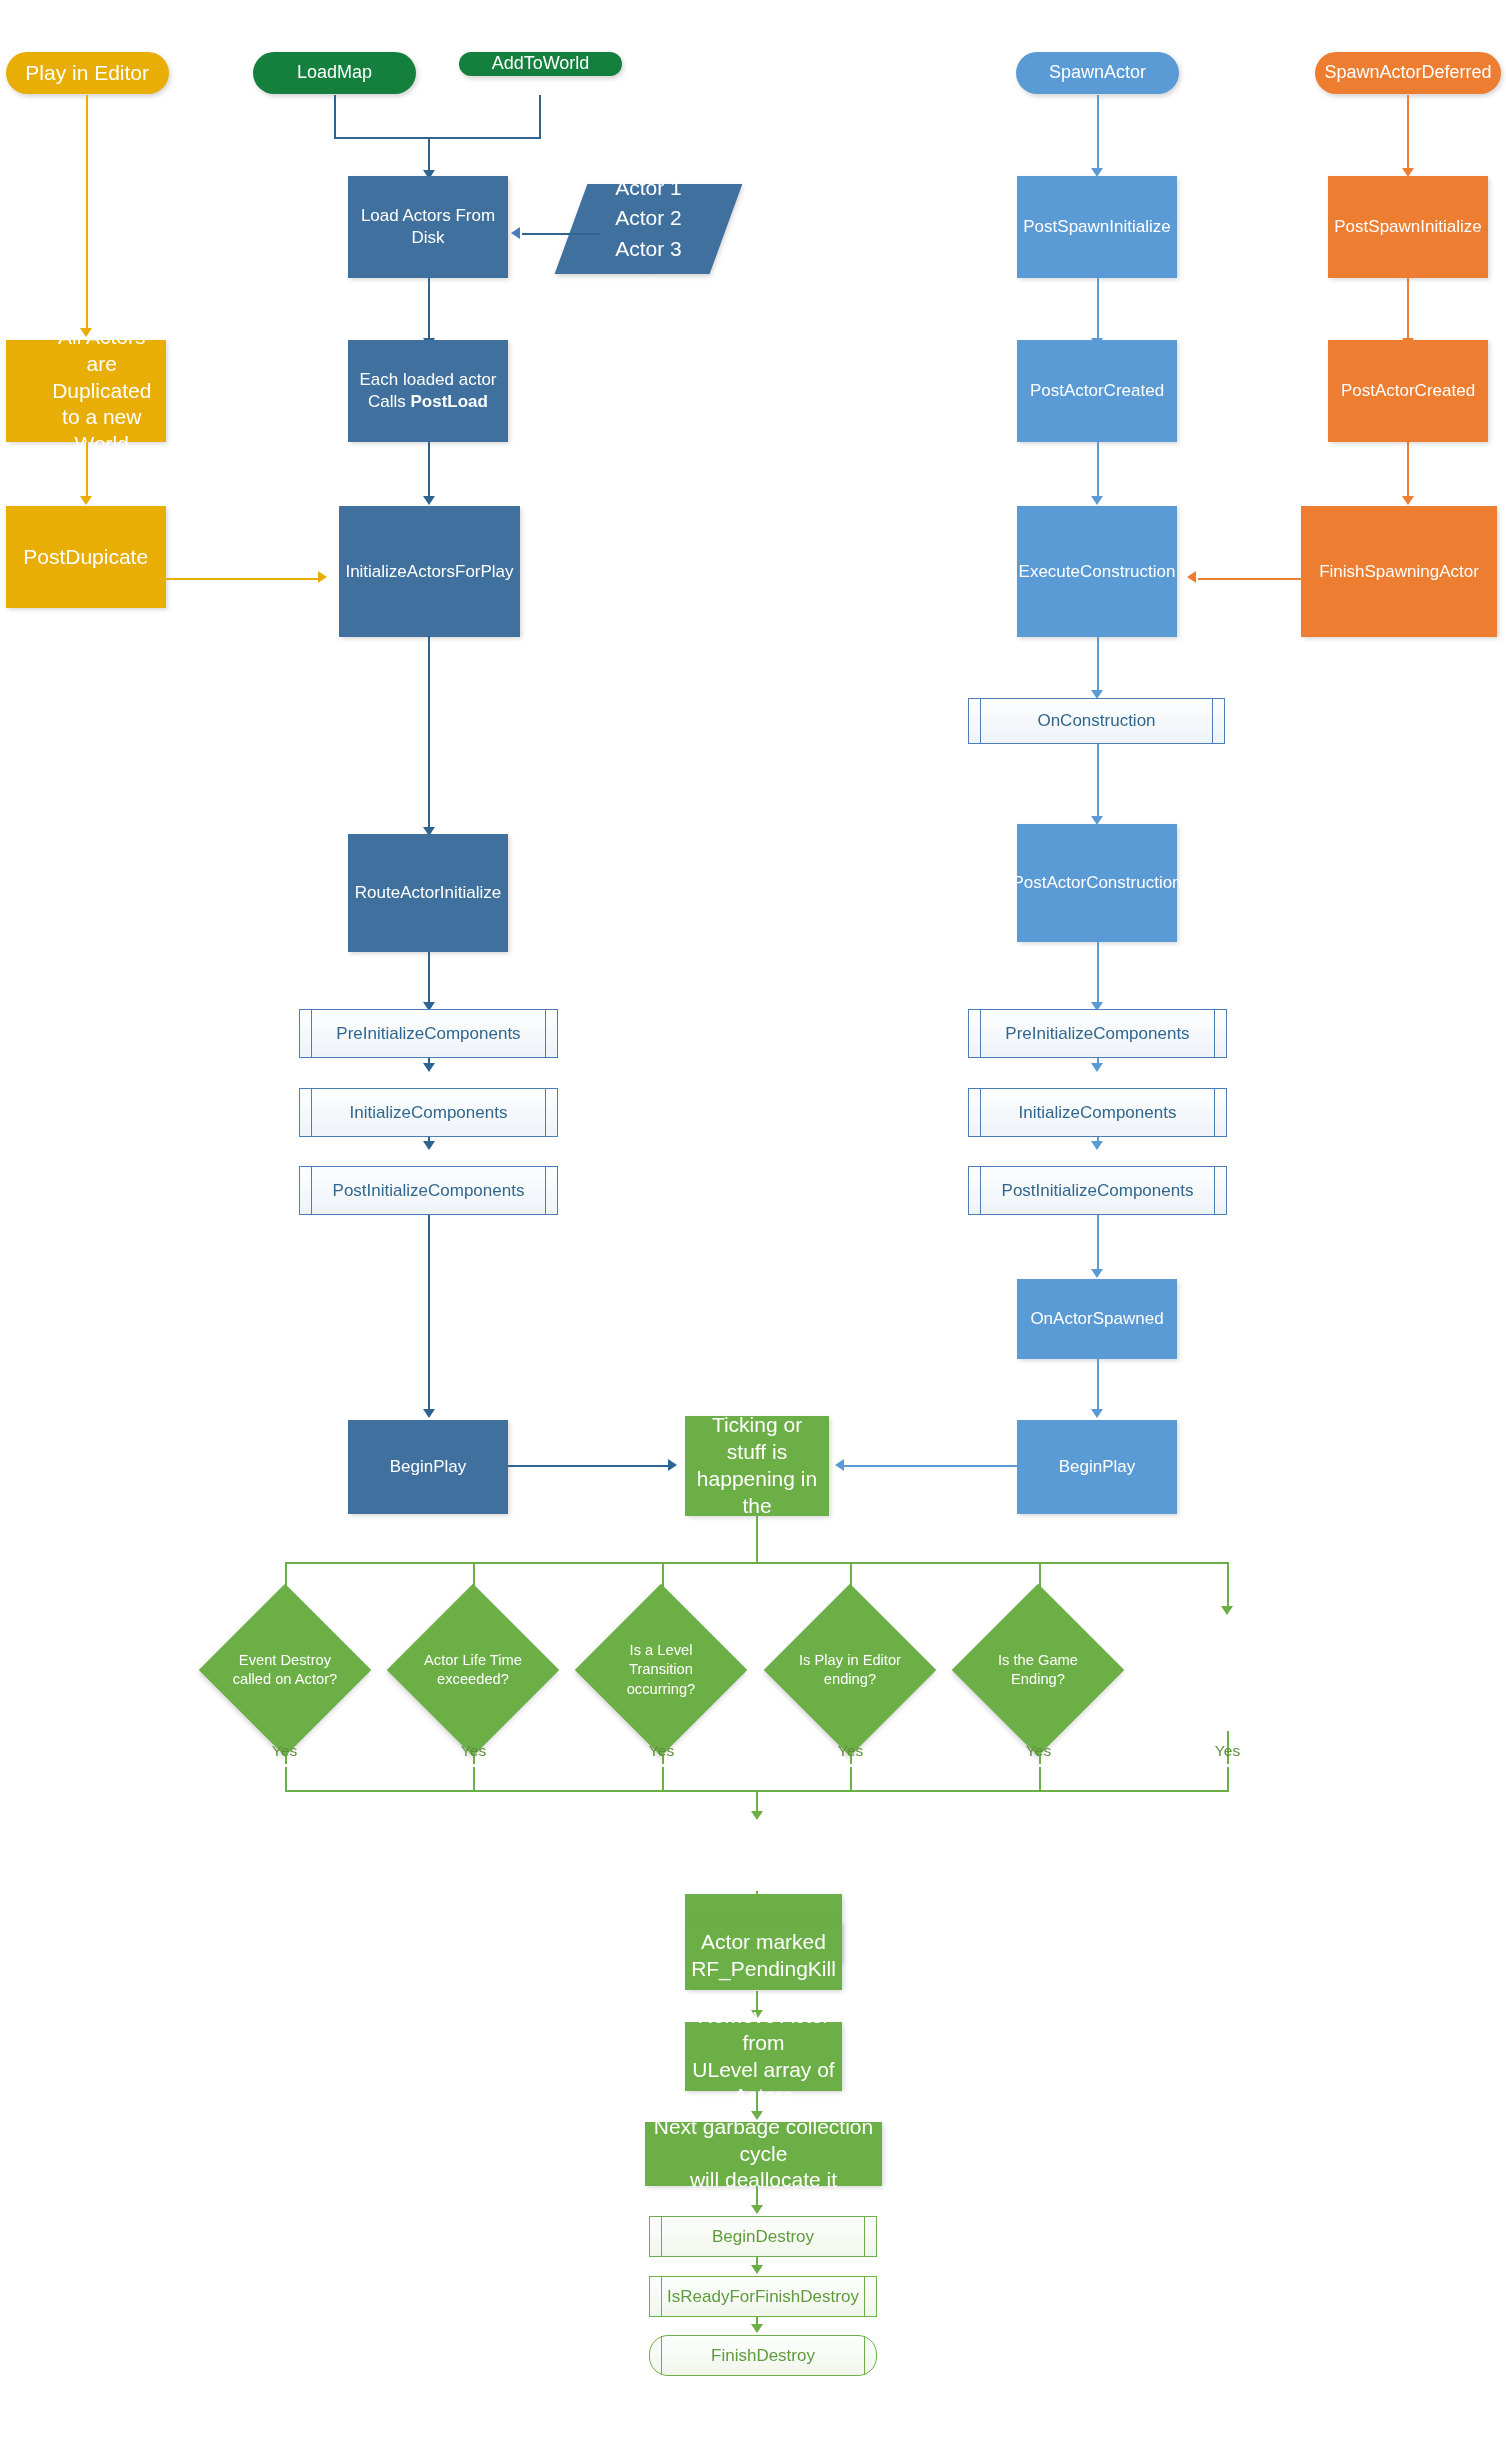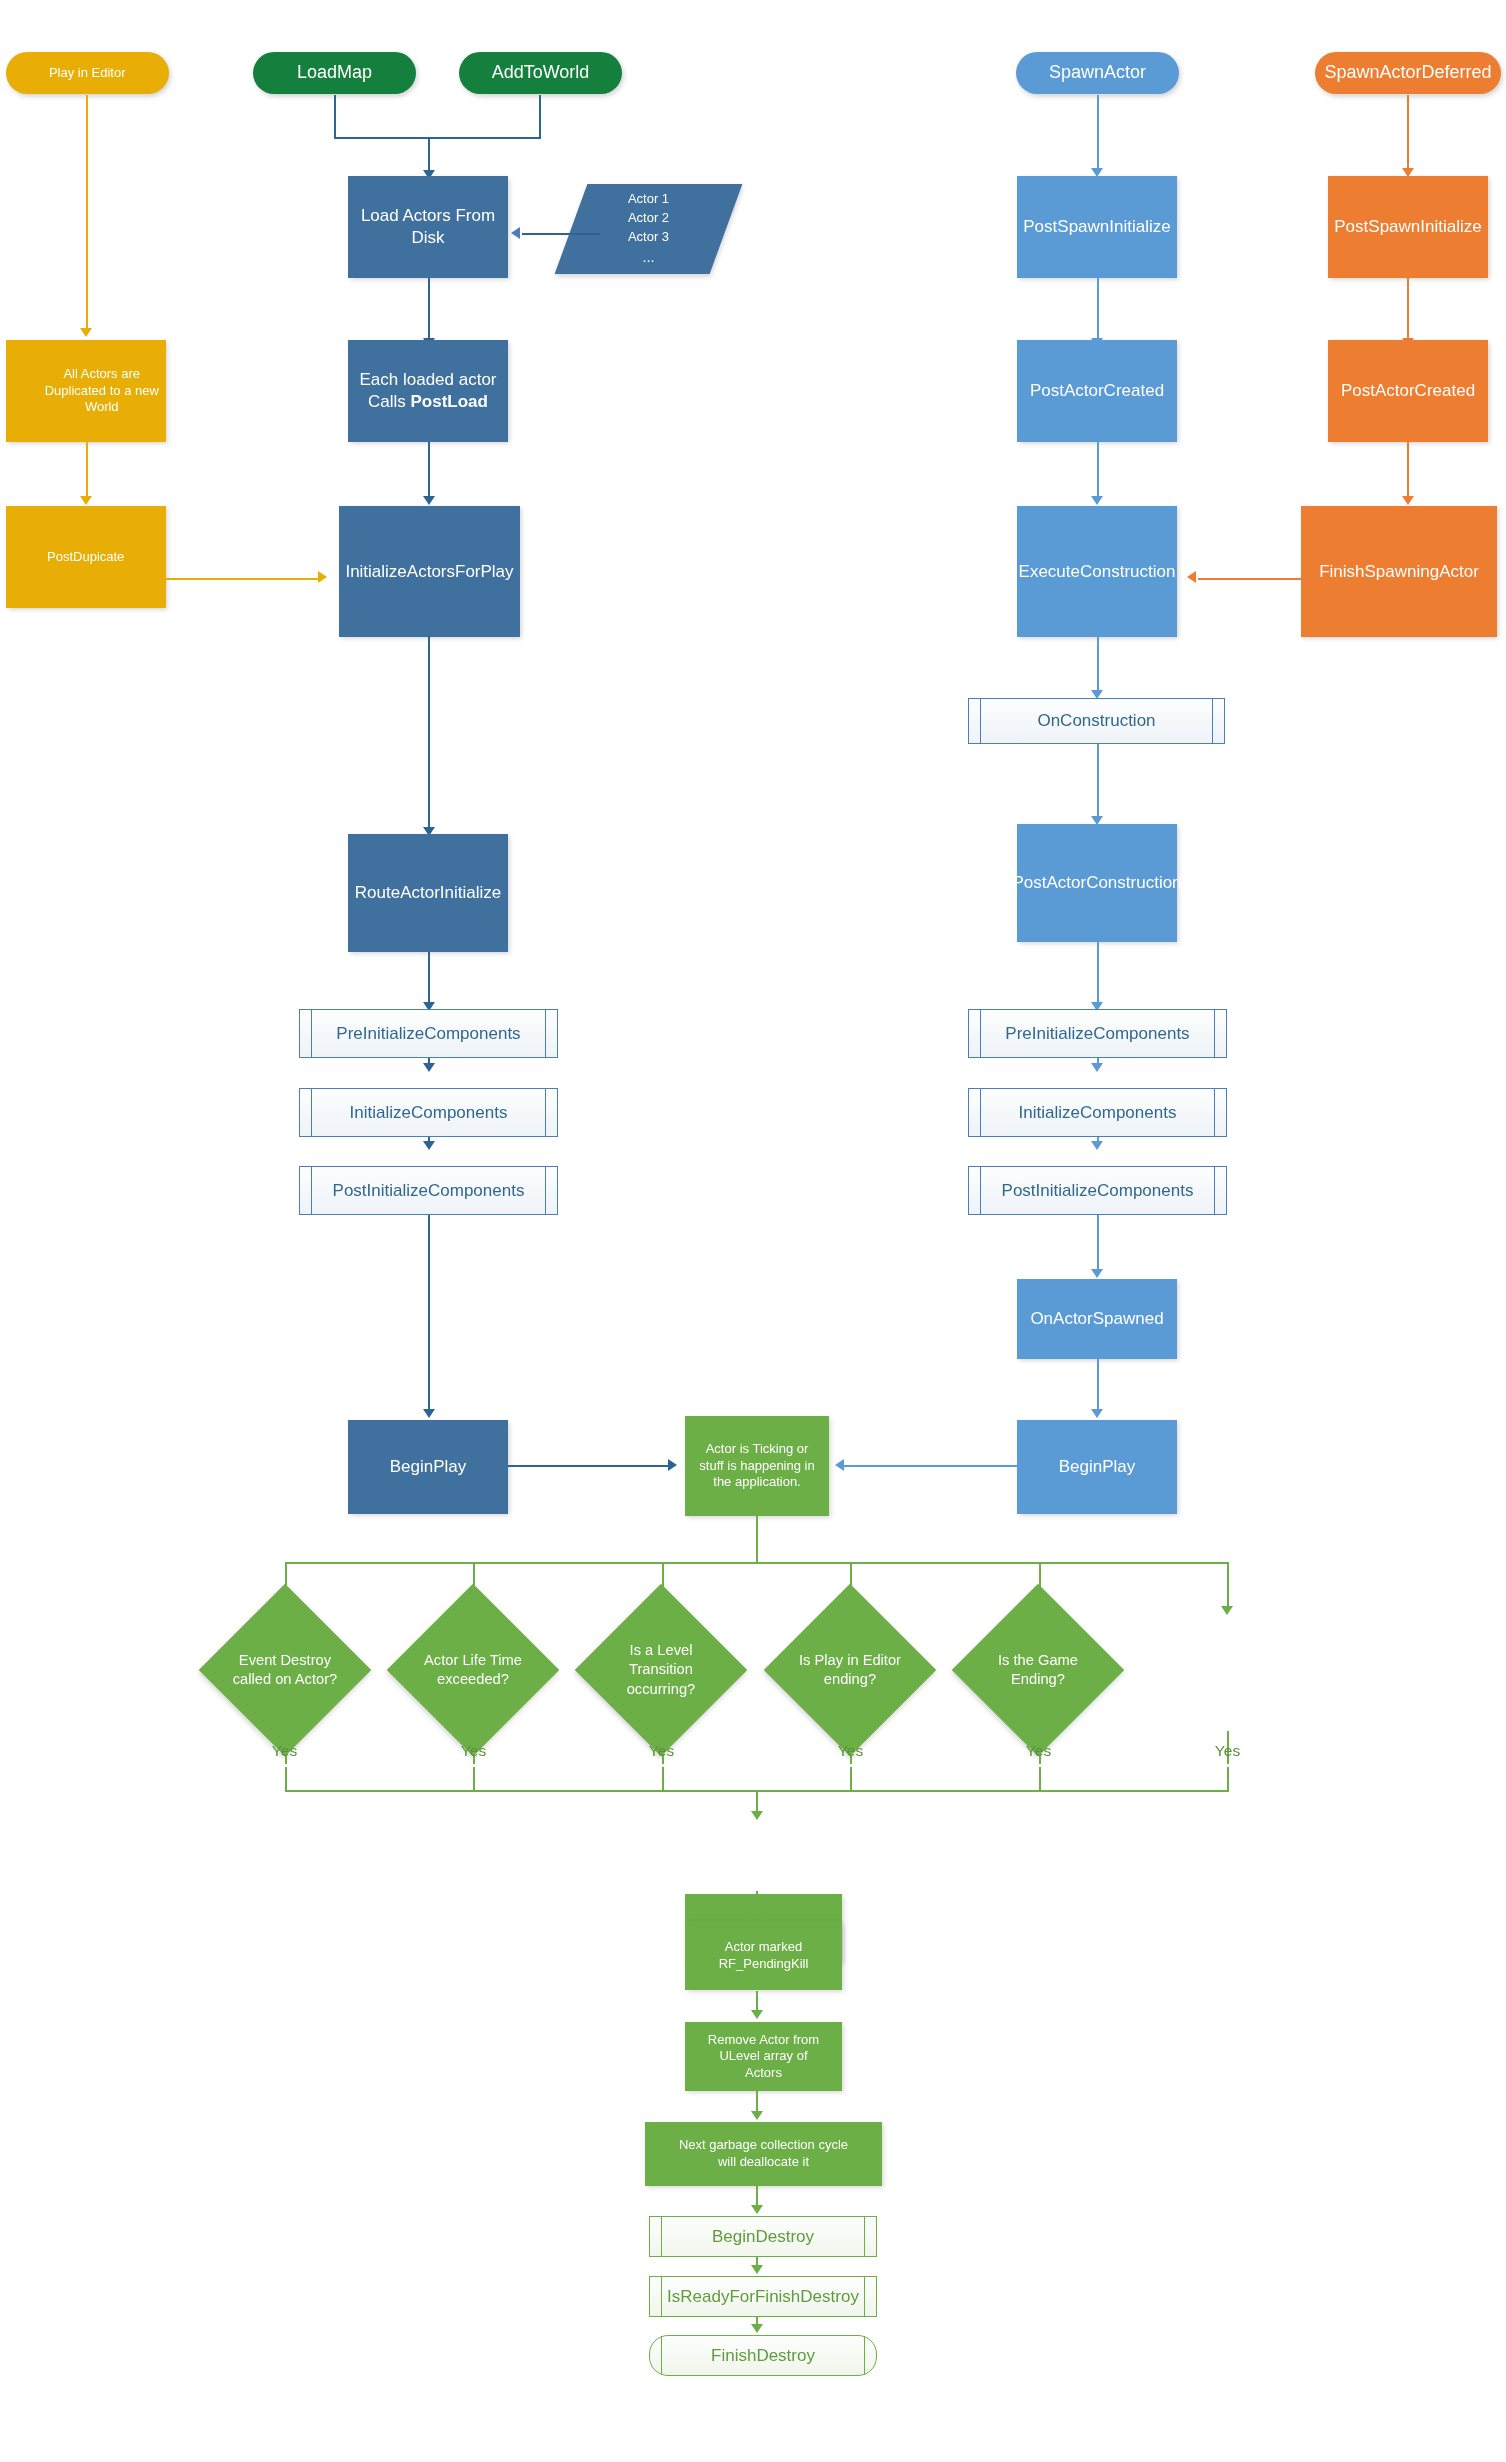--- a/index.html
+++ b/index.html
@@ -114,35 +114,35 @@
   .arw.navy.right   { border-left-color:#2E6491; }
 
   .yeslabel {
     position:absolute;
     color:#5E8F3C;
     font-size:15.5px;
     text-align:center;
   }
 
   .t13 { font-size:14.7px; }
-  .t15 { font-size:13px; }
+  .t15 { font-size:21px; }
   .t16 { font-size:17px; }
   .t17 { font-size:18px; }
   .bold { font-weight:bold; }
 </style>
 </head>
 <body>
 
 <div id="stage">
 
   <div class="node terminator f-yellow t15" style="left:5.7px;top:52px;width:163px;height:42px;">Play in Editor</div>
 
   <div class="node terminator f-navy t17" style="left:253px;top:52px;width:163px;height:42px;">LoadMap</div>
 
-  <div class="node terminator f-navy t17" style="left:459px;top:52px;width:163px;height:42px;">AddToWorld</div>
+  <div class="node terminator f-navy t17" style="left:459px;top:52px;width:163px;height:24px;">AddToWorld</div>
 
   <div class="node terminator f-lightblue t17" style="left:1016px;top:52px;width:163px;height:42px;">SpawnActor</div>
 
   <div class="node terminator f-orange t17" style="left:1315px;top:52px;width:186px;height:42px;">SpawnActorDeferred</div>
 
   <div class="ln v yellow" style="left:86px;top:95px;height:237px;"></div>
   <div class="arw yellow down" style="left:80px;top:328px;"></div>
 
   <div class="ln v navy" style="left:334px;top:95px;height:44px;"></div>
   <div class="ln v navy" style="left:539px;top:95px;height:44px;"></div>

